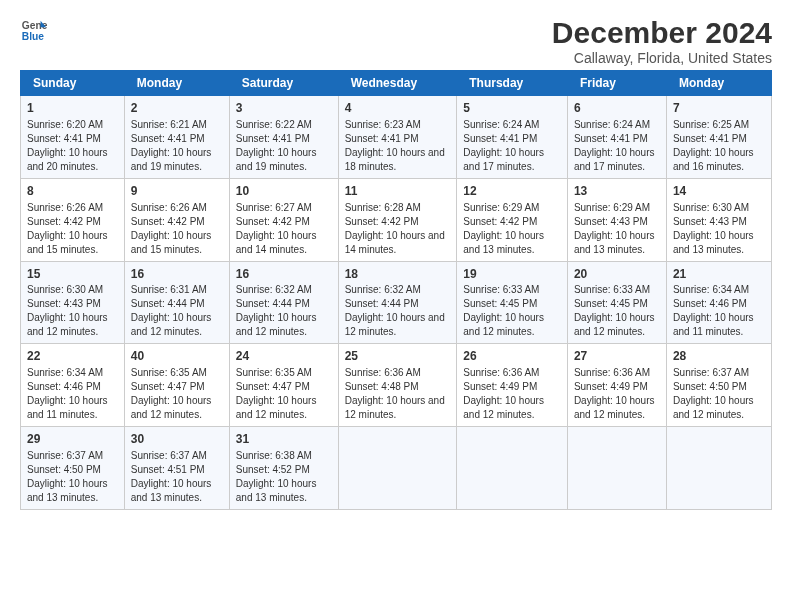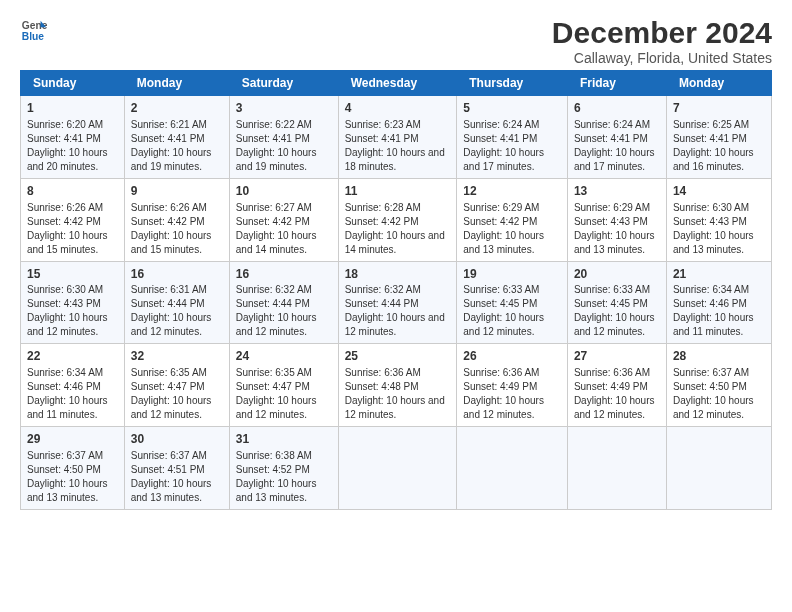--- a/index.html
+++ b/index.html
@@ -132,21 +132,21 @@
           <td><span class="day-num">15</span>Sunrise: 6:30 AM<br>Sunset: 4:43 PM<br>Daylight: 10 hours and 12 minutes.</td>
           <td><span class="day-num">16</span>Sunrise: 6:31 AM<br>Sunset: 4:44 PM<br>Daylight: 10 hours and 12 minutes.</td>
           <td><span class="day-num">16</span>Sunrise: 6:32 AM<br>Sunset: 4:44 PM<br>Daylight: 10 hours and 12 minutes.</td>
           <td><span class="day-num">18</span>Sunrise: 6:32 AM<br>Sunset: 4:44 PM<br>Daylight: 10 hours and 12 minutes.</td>
           <td><span class="day-num">19</span>Sunrise: 6:33 AM<br>Sunset: 4:45 PM<br>Daylight: 10 hours and 12 minutes.</td>
           <td><span class="day-num">20</span>Sunrise: 6:33 AM<br>Sunset: 4:45 PM<br>Daylight: 10 hours and 12 minutes.</td>
           <td><span class="day-num">21</span>Sunrise: 6:34 AM<br>Sunset: 4:46 PM<br>Daylight: 10 hours and 11 minutes.</td>
         </tr>
         <tr>
           <td><span class="day-num">22</span>Sunrise: 6:34 AM<br>Sunset: 4:46 PM<br>Daylight: 10 hours and 11 minutes.</td>
-          <td><span class="day-num">32</span>Sunrise: 6:35 AM<br>Sunset: 4:47 PM<br>Daylight: 10 hours and 12 minutes.</td>
+          <td><span class="day-num">40</span>Sunrise: 6:35 AM<br>Sunset: 4:47 PM<br>Daylight: 10 hours and 12 minutes.</td>
           <td><span class="day-num">24</span>Sunrise: 6:35 AM<br>Sunset: 4:47 PM<br>Daylight: 10 hours and 12 minutes.</td>
           <td><span class="day-num">25</span>Sunrise: 6:36 AM<br>Sunset: 4:48 PM<br>Daylight: 10 hours and 12 minutes.</td>
           <td><span class="day-num">26</span>Sunrise: 6:36 AM<br>Sunset: 4:49 PM<br>Daylight: 10 hours and 12 minutes.</td>
           <td><span class="day-num">27</span>Sunrise: 6:36 AM<br>Sunset: 4:49 PM<br>Daylight: 10 hours and 12 minutes.</td>
           <td><span class="day-num">28</span>Sunrise: 6:37 AM<br>Sunset: 4:50 PM<br>Daylight: 10 hours and 12 minutes.</td>
         </tr>
         <tr>
           <td><span class="day-num">29</span>Sunrise: 6:37 AM<br>Sunset: 4:50 PM<br>Daylight: 10 hours and 13 minutes.</td>
           <td><span class="day-num">30</span>Sunrise: 6:37 AM<br>Sunset: 4:51 PM<br>Daylight: 10 hours and 13 minutes.</td>
           <td><span class="day-num">31</span>Sunrise: 6:38 AM<br>Sunset: 4:52 PM<br>Daylight: 10 hours and 13 minutes.</td>

